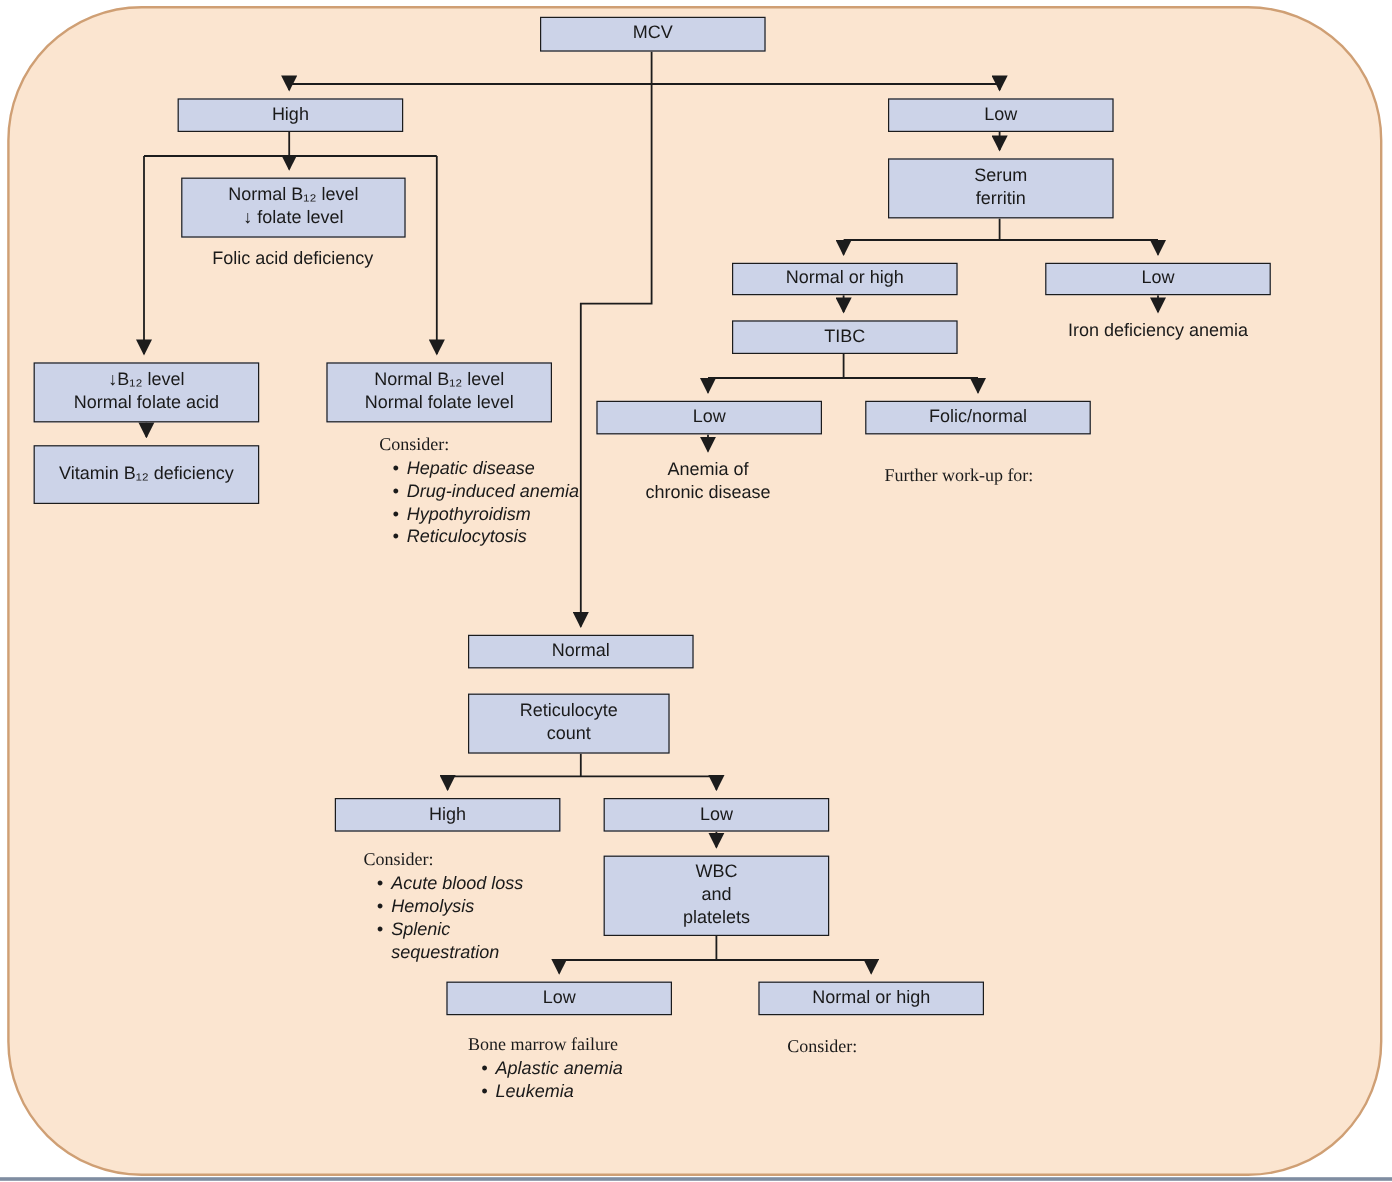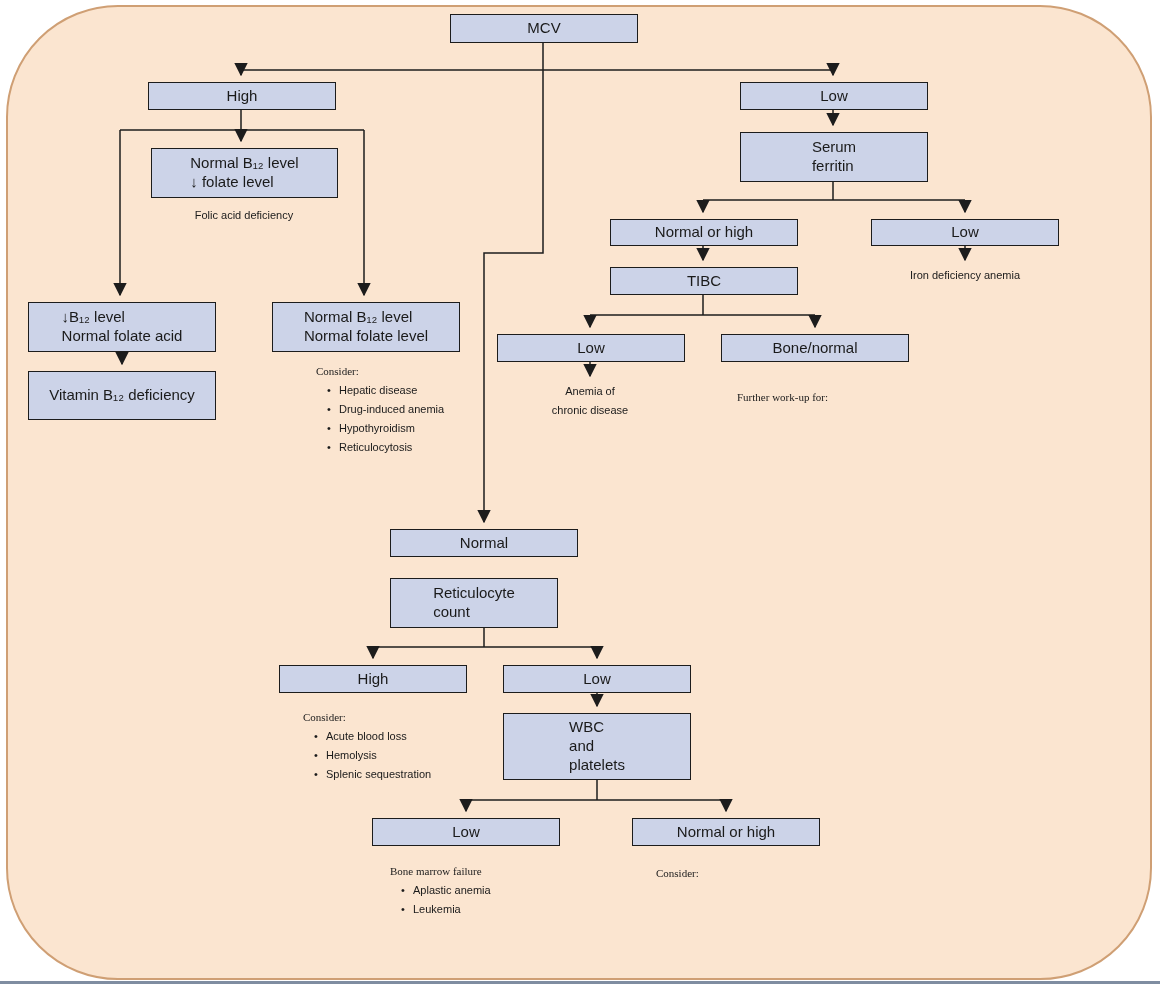--- a/index.html
+++ b/index.html
@@ -31,30 +31,30 @@
   svg.connectors{position:absolute;left:0;top:0;z-index:1;}
   svg.connectors path, svg.connectors line{
     stroke:var(--line);stroke-width:1.5;fill:none;
   }
   svg.connectors marker path{fill:var(--line);stroke:none;}
   .node{
     position:absolute;z-index:2;
     background:var(--node-fill);
     border:1.5px solid var(--node-border);
     display:flex;align-items:center;justify-content:center;
-    font-size:15px;line-height:1.25;
+    text-align:center;font-size:15px;line-height:1.25;
     white-space:pre-line;
   }
   .note{
-    position:absolute;z-index:2;font-size:11px;line-height:19px;
+    position:absolute;z-index:2;font-size:15px;line-height:19px;
   }
   .note.center{text-align:center;white-space:pre-line;}
   .note-h{margin:0;font-family:Liberation Serif, serif;}
   .note ul{list-style:none;margin:0;padding:0 0 0 9px;}
-  .note li{position:relative;padding-left:14px;}
+  .note li{position:relative;padding-left:14px;font-style:italic;}
   .note li::before{content:"\2022";position:absolute;left:2px;top:0;}
 </style>
 </head>
 <body>
 
 <div class="panel"></div>
 
 <svg class="connectors" width="1160" height="985">
   <defs>
     <marker id="arr" viewBox="0 0 10 10" refX="9" refY="5" markerWidth="9" markerHeight="9" orient="auto">
@@ -136,21 +136,21 @@
 
 <div class="node" style="left:610px;top:219px;width:188px;height:27px"><span>Normal or high</span></div>
 <div class="node" style="left:871px;top:219px;width:188px;height:27px"><span>Low</span></div>
 <div class="note center" style="left:865px;top:266px;width:200px"><span>Iron deficiency anemia</span></div>
 
 <div class="node" style="left:610px;top:267px;width:188px;height:28px"><span>TIBC</span></div>
 <div class="node" style="left:497px;top:334px;width:188px;height:28px"><span>Low</span></div>
 <div class="note center" style="left:490px;top:382px;width:200px"><span>Anemia of
 chronic disease</span></div>
 
-<div class="node" style="left:721px;top:334px;width:188px;height:28px"><span>Bone/normal</span></div>
+<div class="node" style="left:721px;top:334px;width:188px;height:28px"><span>Folic/normal</span></div>
 <div class="note" style="left:737px;top:388px;width:190px">
   <div class="note-h">Further work-up for:</div>
 </div>
 
 <div class="node" style="left:390px;top:529px;width:188px;height:28px"><span>Normal</span></div>
 <div class="node" style="left:390px;top:578px;width:168px;height:50px"><span>Reticulocyte
 count</span></div>
 
 <div class="node" style="left:279px;top:665px;width:188px;height:28px"><span>High</span></div>
 <div class="note" style="left:303px;top:708px;width:134px">

